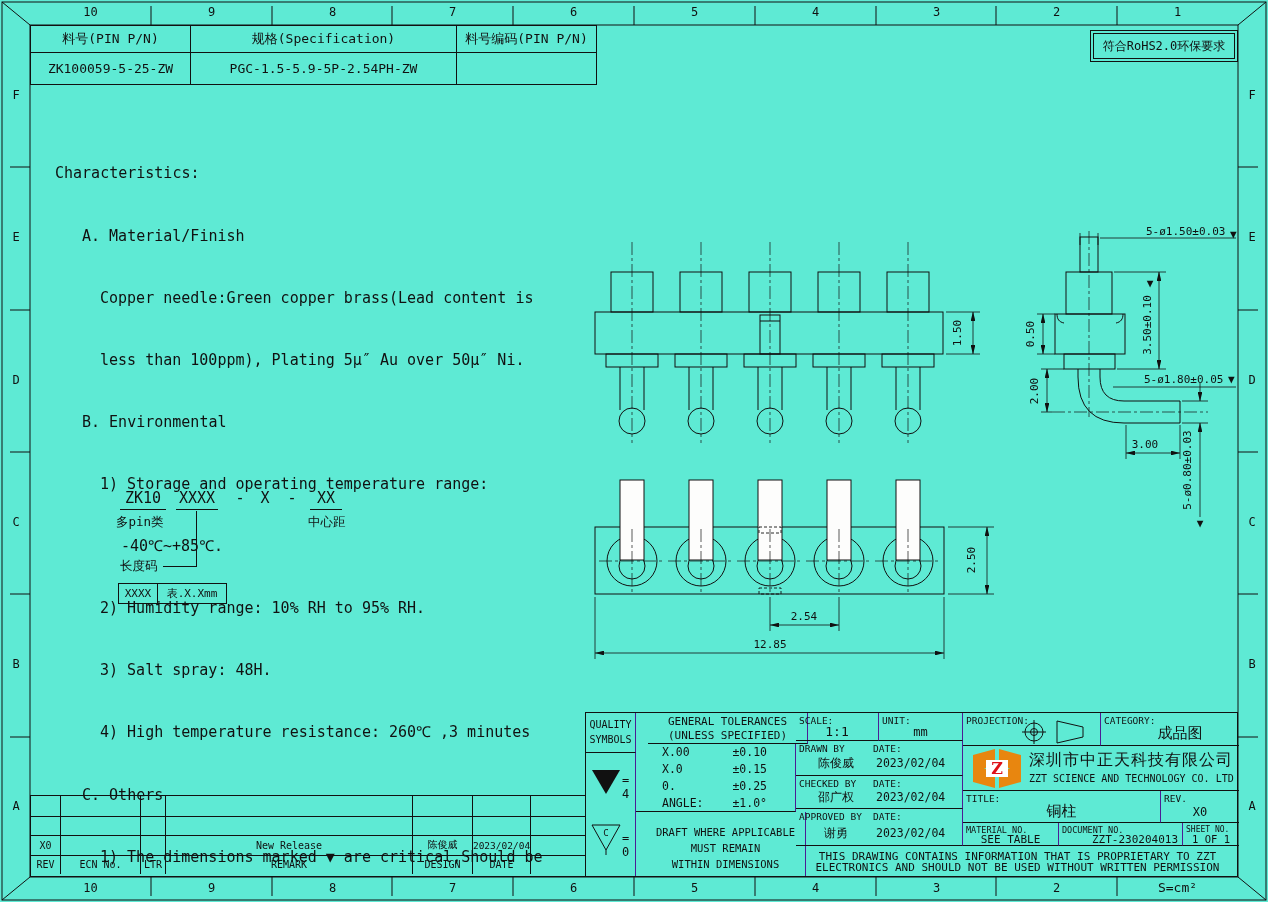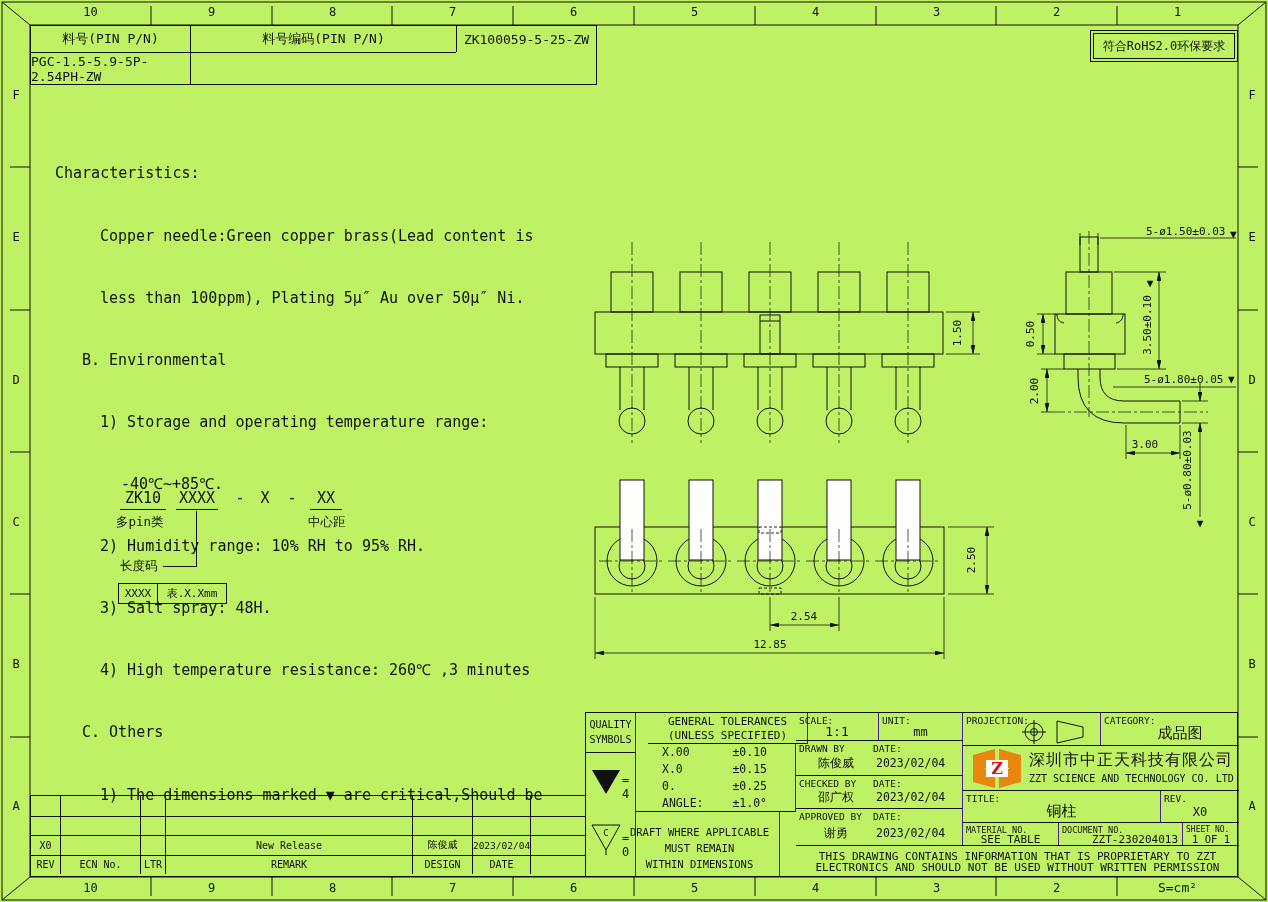--- a/index.html
+++ b/index.html
@@ -1,16 +1,16 @@
 <!DOCTYPE html>
 <html><head>
 <meta charset="utf-8">
 <style>
   html,body{margin:0;padding:0;background:#9a9a9a;}
-  .sheet{position:relative;width:1268px;height:902px;background:#bef264;overflow:hidden;
+  .sheet{position:relative;width:1268px;height:902px;background:#5eead4;overflow:hidden;
          font-family:"DejaVu Sans Mono",monospace;color:#111;}
   .abs{position:absolute;}
   svg{position:absolute;left:0;top:0;}
   .ln{stroke:#111;stroke-width:1;fill:none;}
   .lnw{stroke:#111;stroke-width:1;fill:#fdfdfc;}
   .cl{stroke:#111;stroke-width:0.7;fill:none;stroke-dasharray:13 3 3 3;}
   .dl{stroke:#111;stroke-width:0.8;fill:none;}
   .dsh{stroke:#111;stroke-width:0.9;fill:none;stroke-dasharray:3 2;}
   text.dt{font-family:"DejaVu Sans Mono",monospace;font-size:11px;fill:#111;}
   
@@ -135,32 +135,34 @@
   <div class="gv" style="left:4px;top:799px">A</div>
   <div class="gv" style="left:1240px;top:88px">F</div>
   <div class="gv" style="left:1240px;top:230px">E</div>
   <div class="gv" style="left:1240px;top:373px">D</div>
   <div class="gv" style="left:1240px;top:515px">C</div>
   <div class="gv" style="left:1240px;top:657px">B</div>
   <div class="gv" style="left:1240px;top:799px">A</div>
 
   <div class="htable">
     <div>料号(PIN P/N)</div>
+    <div>规格(Specification)</div>
     <div>料号编码(PIN P/N)</div>
     <div>ZK100059-5-25-ZW</div>
     <div>PGC-1.5-5.9-5P-2.54PH-ZW</div>
     <div></div>
   </div>
 
   <div class="rohs">
     <div class="rohs-in">符合RoHS2.0环保要求</div>
   </div>
 
   <div class="chars">
     <div>Characteristics:</div>
+    <div class="i1">A. Material/Finish</div>
     <div class="i2">Copper needle:Green copper brass(Lead content is</div>
     <div class="i2">less than 100ppm), Plating 5μ″ Au over 50μ″ Ni.</div>
     <div class="i1">B. Environmental</div>
     <div class="i2">1) Storage and operating temperature range:</div>
     <div class="i3">-40℃~+85℃.</div>
     <div class="i2">2) Humidity range: 10% RH to 95% RH.</div>
     <div class="i2">3) Salt spray: 48H.</div>
     <div class="i2">4) High temperature resistance: 260℃ ,3 minutes</div>
     <div class="i1">C. Others</div>
     <div class="i2">1) The dimensions marked ▼ are critical,Should be</div>
@@ -386,21 +388,21 @@
         </div>
       <div class="tolrow">
           <span>0.</span>
           <span>±0.25</span>
         </div>
       <div class="tolrow">
           <span>ANGLE:</span>
           <span>±1.0°</span>
         </div>
     </div>
-    <div class="tc br draft" style="left:34px;top:99px;width:160px;height:64px">
+    <div class="tc br draft" style="left:60px;top:99px;width:160px;height:64px">
       <div>DRAFT WHERE APPLICABLE</div>
       <div>MUST REMAIN</div>
       <div>WITHIN DIMENSIONS</div>
     </div>
     <div class="tc br bb" style="left:210px;top:0;width:83px;height:28px">
       <span class="lab">SCALE:</span>
       <span class="ctr" style="top:11px;font-size:13px">1:1</span>
     </div>
     <div class="tc br bb" style="left:293px;top:0;width:84px;height:28px">
       <span class="lab">UNIT:</span>

